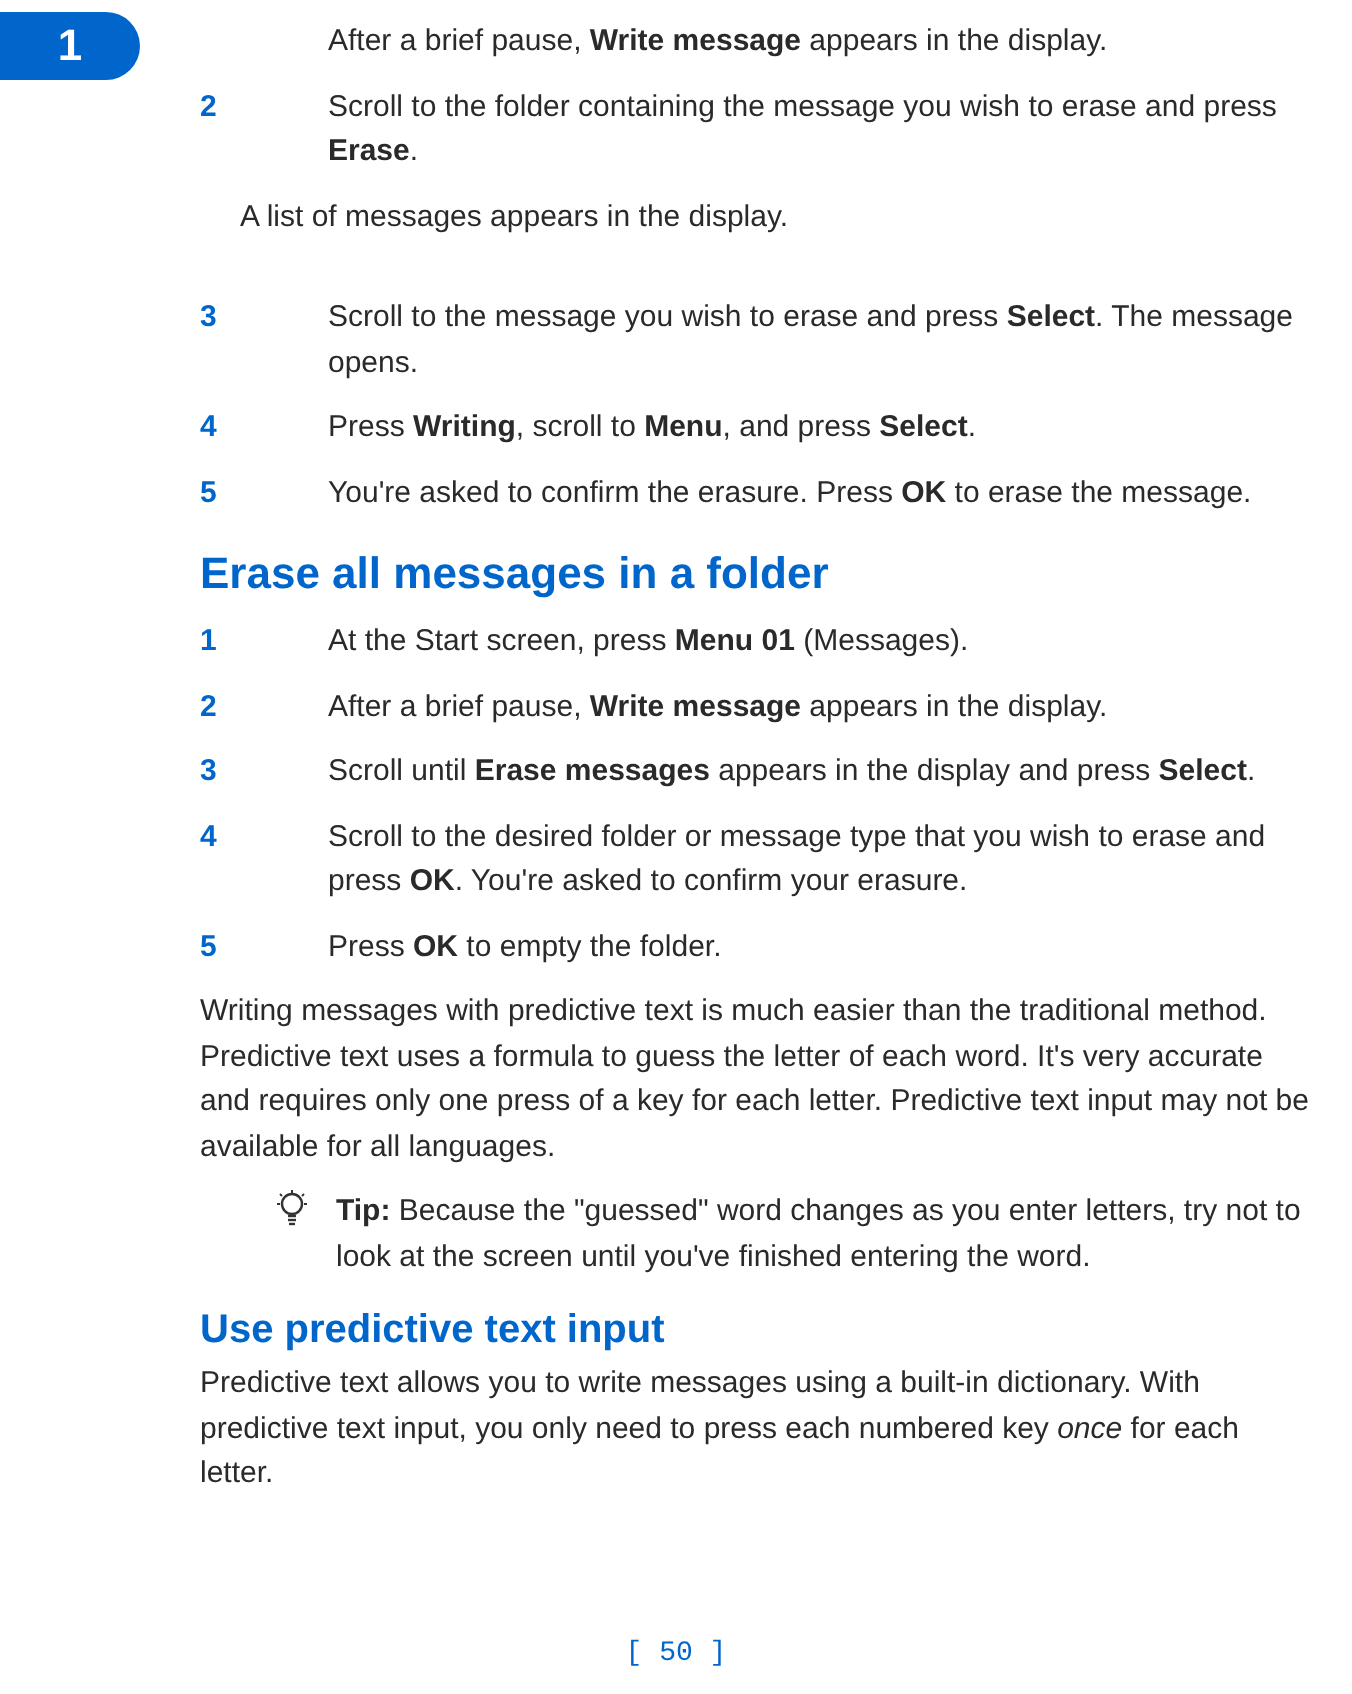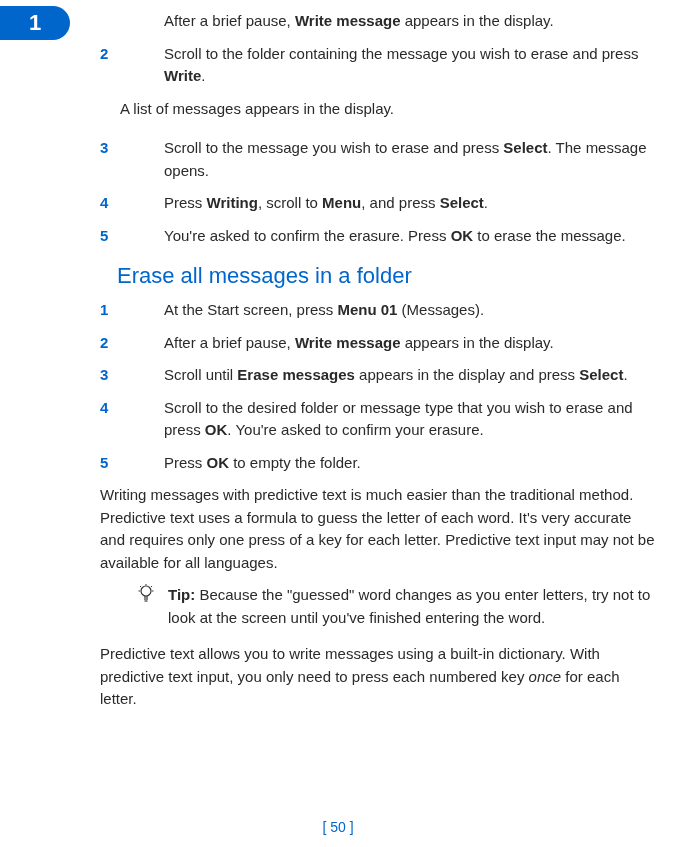--- a/index.html
+++ b/index.html
@@ -48,30 +48,30 @@
       width: 20px;
       flex-shrink: 0;
     }
     .step-text {
       flex: 1;
       color: #2a2a2a;
       margin-left: 44px;
     }
     .step-note {
       margin-left: 20px;
-      margin-bottom: 17px;
+      margin-bottom: 28px;
       line-height: 1.5;
       font-size: 15px;
       color: #2a2a2a;
     }
     .subheading {
       color: #0066cc;
       font-size: 22px;
-      font-weight: normal;
-      margin: 16px 0 10px 17px;
+      font-weight: bold;
+      margin: 16px 0 10px 0;
     }
     .section-heading {
       color: #0066cc;
       font-size: 20px;
       font-weight: bold;
       margin: 24px 0 12px 0;
     }
     .section-indent {
       margin-left: -22px;
     }
@@ -103,41 +103,42 @@
       margin: 6px 0 4px 0;
     }
     .page-num {
       position: absolute;
       bottom: 12px;
       left: 0;
       right: 0;
       text-align: center;
       color: #0066cc;
       font-size: 14px;
+      font-family: Liberation Mono, monospace;
     }
     b { font-weight: bold; }
     i { font-style: italic; }
   </style>
 </head>
 <body>
 
 <div class="tab">
   <span class="tab-num">1</span>
 </div>
 
 <div class="content">
 
   <div id="stepsA">
       <div class="step">
         <div class="step-num"></div>
         <div class="step-text">After a brief pause, <b>Write message</b> appears in the display.</div>
       </div>
       <div class="step">
         <div class="step-num">2</div>
-        <div class="step-text">Scroll to the folder containing the message you wish to erase and press <b>Write</b>.</div>
+        <div class="step-text">Scroll to the folder containing the message you wish to erase and press <b>Erase</b>.</div>
       </div>
       <div class="step-note">A list of messages appears in the display.</div>
       <div class="step">
         <div class="step-num">3</div>
         <div class="step-text">Scroll to the message you wish to erase and press <b>Select</b>. The message opens.</div>
       </div>
       <div class="step">
         <div class="step-num">4</div>
         <div class="step-text">Press <b>Writing</b>, scroll to <b>Menu</b>, and press <b>Select</b>.</div>
       </div>
@@ -185,18 +186,19 @@
         <line x1="8" y1="0" x2="8" y2="1.5" stroke="#333" stroke-width="1"></line>
         <line x1="2" y1="2" x2="3" y2="3" stroke="#333" stroke-width="1"></line>
         <line x1="14" y1="2" x2="13" y2="3" stroke="#333" stroke-width="1"></line>
         <line x1="0.5" y1="7" x2="2" y2="7" stroke="#333" stroke-width="1"></line>
         <line x1="14" y1="7" x2="15.5" y2="7" stroke="#333" stroke-width="1"></line>
       </svg>
     </div>
     <div class="tip-text"><b>Tip:</b> Because the "guessed" word changes as you enter letters, try not to look at the screen until you've finished entering the word.</div>
   </div>
 
+  <div class="subheading2">Use predictive text input</div>
 
   <div class="body-text">Predictive text allows you to write messages using a built-in dictionary. With predictive text input, you only need to press each numbered key <i>once</i> for each letter.</div>
 
 </div>
 
 <div class="page-num">[ 50 ]</div>
 
 </body></html>

